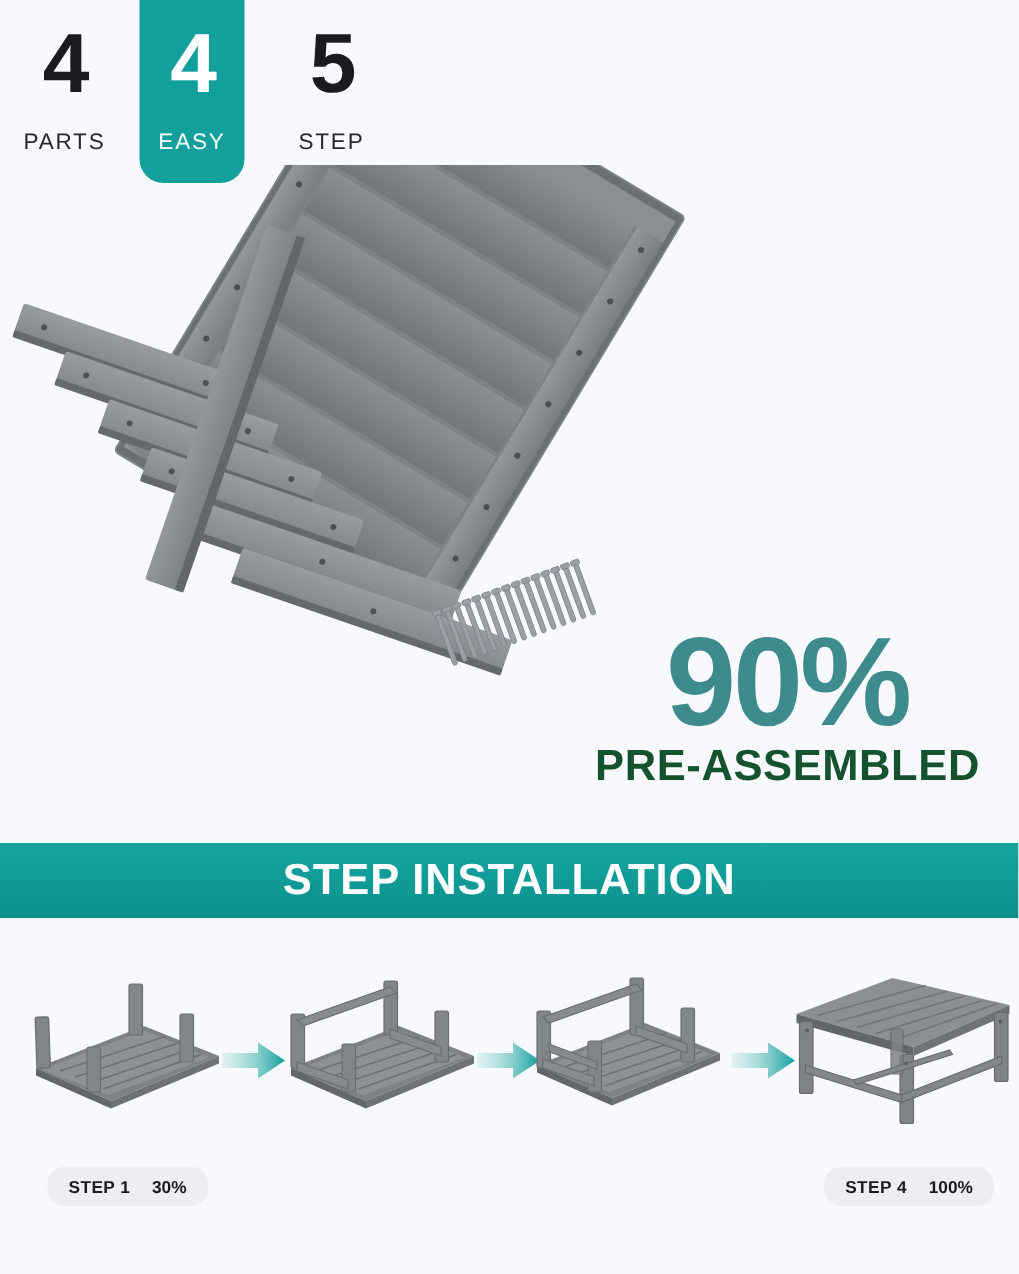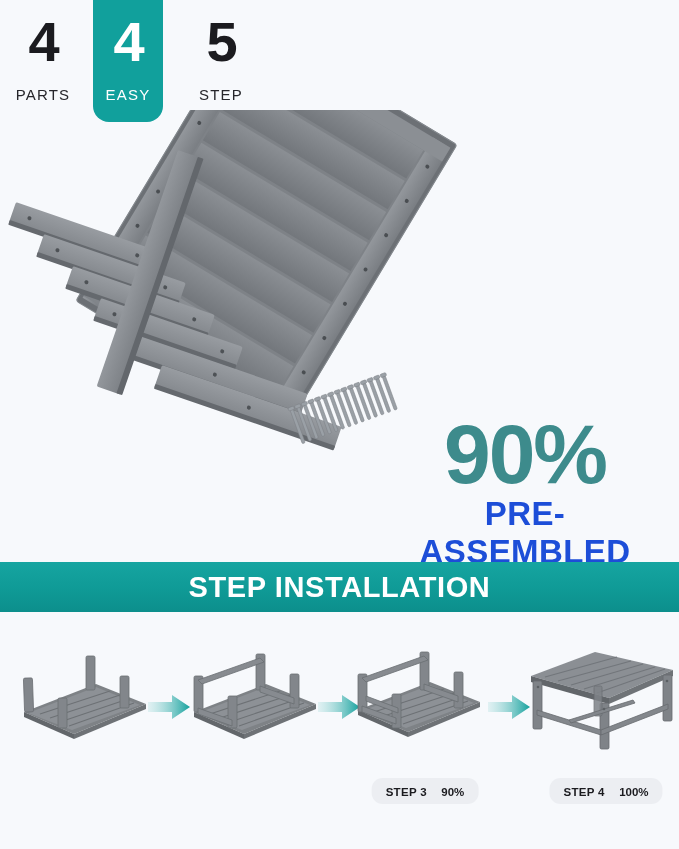--- a/index.html
+++ b/index.html
@@ -23,21 +23,21 @@
   #stat-steps .cap{color:#ffffff;}
   #stat-mins{left:186px;}
 
   
   #hero{position:absolute;left:0;top:110px;width:679px;height:420px;}
   #hero svg{display:block;}
 
   
   #pre-assembled{position:absolute;right:20px;top:416px;width:268px;text-align:center;}
   #pct{font-size:84px;font-weight:bold;line-height:.92;color:#3d8b8c;letter-spacing:-2px;}
-  #pct-sub{font-size:33px;font-weight:bold;letter-spacing:.4px;color:#1d4ed8;margin-top:2px;}
+  #pct-sub{font-size:29px;font-weight:bold;letter-spacing:.4px;color:#14532d;margin-top:2px;}
 
   
   #banner{position:absolute;left:0;top:562px;width:679px;height:50px;
           background:linear-gradient(180deg,#16a5a1 0%,#0f9a96 55%,#0c8f8c 100%);
           display:flex;align-items:center;justify-content:center;}
   #banner-text{color:#fff;font-size:29px;font-weight:bold;letter-spacing:.6px;}
 
   
   #steps{position:absolute;left:0;top:640px;width:679px;height:175px;}
   .step{position:absolute;top:0;width:170px;height:175px;}
@@ -277,20 +277,24 @@
 
           <g fill="#82868b" stroke="#6a6e72" stroke-width=".8">
             <rect x="24" y="38" width="9" height="34" rx="1.5" transform="rotate(-2 28 55)"></rect>
             <rect x="86" y="16" width="9" height="34" rx="1.5"></rect>
             <rect x="58" y="58" width="9" height="30" rx="1.5"></rect>
             <rect x="120" y="36" width="9" height="32" rx="1.5"></rect>
           </g>
         </g>
       </svg>
     </div>
+    <div class="pill">
+      <span class="lab">STEP 1</span>
+      <span class="pc">30%</span>
+    </div>
   </div>
 
   <div class="arrow" id="arrow-0">
     <svg width="46" height="30" viewBox="0 0 46 30">
       <defs>
           <linearGradient id="ag1" x1="0" y1="0" x2="1" y2="0">
         <stop offset="0" stop-color="#9fd9d8" stop-opacity=".25"></stop>
         <stop offset="1" stop-color="#12a09c"></stop>
           </linearGradient>
         </defs>
@@ -367,24 +371,20 @@
           </g>
           <g fill="#878b90" stroke="#6a6e72" stroke-width=".8">
             <polygon points="22,38 84,16 88,20 26,42"></polygon>
             <polygon points="22,66 56,78 56,84 22,72"></polygon>
             <polygon points="84,44 118,56 118,62 84,50"></polygon>
             <polygon points="26,56 58,68 58,73 26,61"></polygon>
           </g>
         </g>
       </svg>
     </div>
-    <div class="pill">
-      <span class="lab">STEP 3</span>
-      <span class="pc">90%</span>
-    </div>
   </div>
 
   <div class="arrow" id="arrow-2">
     <svg width="46" height="30" viewBox="0 0 46 30">
       <defs>
           <linearGradient id="ag3" x1="0" y1="0" x2="1" y2="0">
         <stop offset="0" stop-color="#9fd9d8" stop-opacity=".25"></stop>
         <stop offset="1" stop-color="#12a09c"></stop>
           </linearGradient>
         </defs>

